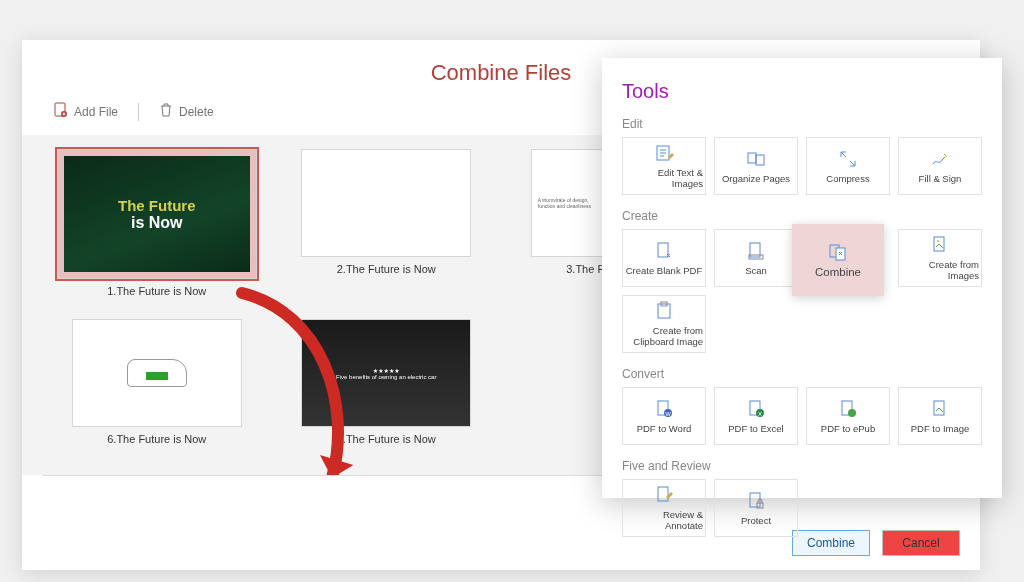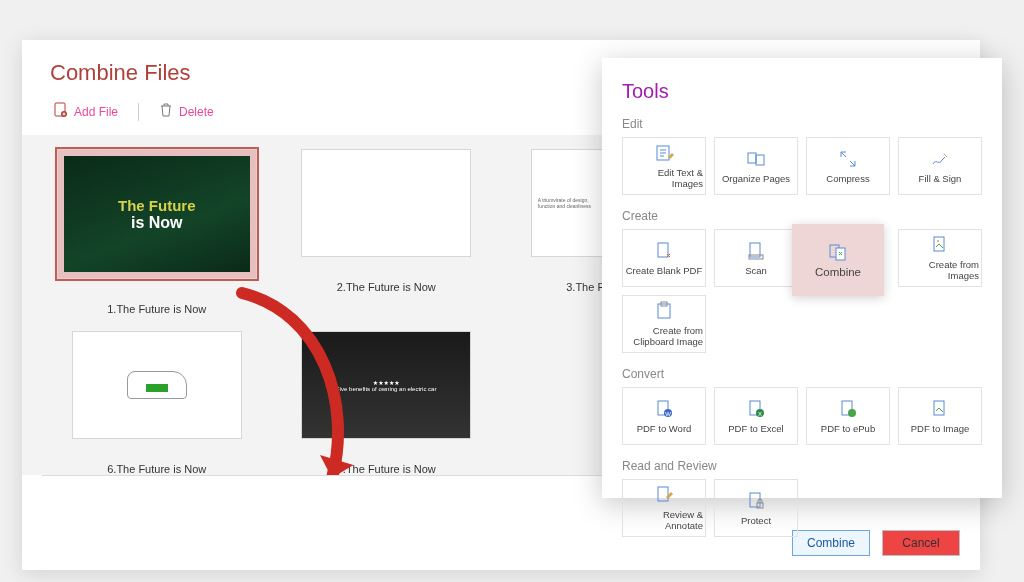--- a/index.html
+++ b/index.html
@@ -15,29 +15,29 @@
     position: absolute;
     left: 22px; top: 40px;
     width: 958px; height: 530px;
     background: #fff;
     box-shadow: 0 4px 20px rgba(0,0,0,0.12);
   }
   .main-header {
     padding: 20px 28px 10px;
   }
   .title {
-    font-size: 22px; color: #b0403a; font-weight: 400;
+    font-size: 22px; color: #b0403a; font-weight: 400; text-align: center;
   }
   .toolbar {
     display: flex; align-items: center; gap: 16px;
     margin-top: 12px;
   }
   .tb-btn {
     display: flex; align-items: center; gap: 6px;
-    font-size: 12px; color: #ec4899; cursor: pointer;
+    font-size: 12px; color: #737373; cursor: pointer;
     padding: 4px 4px;
   }
   .tb-sep { width:1px; height:18px; background:#ccc; }
   .thumbs-area {
     background: #f3f3f3;
     padding: 14px 26px 24px;
     display: grid;
     grid-template-columns: repeat(4, 1fr);
     column-gap: 12px; row-gap: 16px;
     position: relative;
@@ -52,21 +52,21 @@
     position: relative;
     overflow: hidden;
     display:flex; align-items:center; justify-content:center;
   }
   .thumb.selected {
     outline: 2px solid #c85a52;
     background: #e8bfbf;
     padding: 6px;
     width: 200px; height: 130px;
   }
-  .caption { font-size: 11px; color: #333; margin-top: 24px; text-align:center; }
+  .caption { font-size: 11px; color: #333; margin-top: 6px; text-align:center; }
 
   
   .tn1 { background: linear-gradient(160deg,#0a2a18,#134428 60%,#0a2a18); color:#fff; display:flex; align-items:center; justify-content:center; flex-direction:column; }
   .tn1 .ft { font-size:15px; color:#d6d24a; font-weight:600; }
   .tn1 .in { font-size:16px; color:#fff; font-weight:600; }
   .tn2 { display:flex; }
   .tn2 .l{width:55%;background:repeating-linear-gradient(#fff,#fff 6px,#eee 6px,#eee 7px);border-right:1px solid #eee;}
   .tn2 .r{width:45%;background:linear-gradient(#555,#888);}
   .tn3 { display:flex; }
   .tn3 .l{width:40%;padding:6px;font-size:5px;color:#666;}
@@ -331,21 +331,21 @@
       </div>
     <div class="tool">
         <svg viewBox="0 0 20 20">
           <rect x="4" y="2" width="10" height="14" fill="none" stroke="#5a8ad6"></rect>
           <path d="M6 12l3-3 4 4" stroke="#4aa24a" fill="none"></path>
         </svg>
         <span>PDF to Image</span>
       </div>
   </div>
 
-  <div class="group-label">Read and Review</div>
+  <div class="group-label">Five and Review</div>
   <div class="grid">
     <div class="tool">
         <svg viewBox="0 0 20 20">
           <rect x="4" y="2" width="10" height="14" fill="none" stroke="#5a8ad6"></rect>
           <path d="M12 12l5-5 2 2-5 5z" fill="#d6a84a"></path>
         </svg>
         <span>Review &amp; Annotate</span>
       </div>
     <div class="tool">
         <svg viewBox="0 0 20 20">

